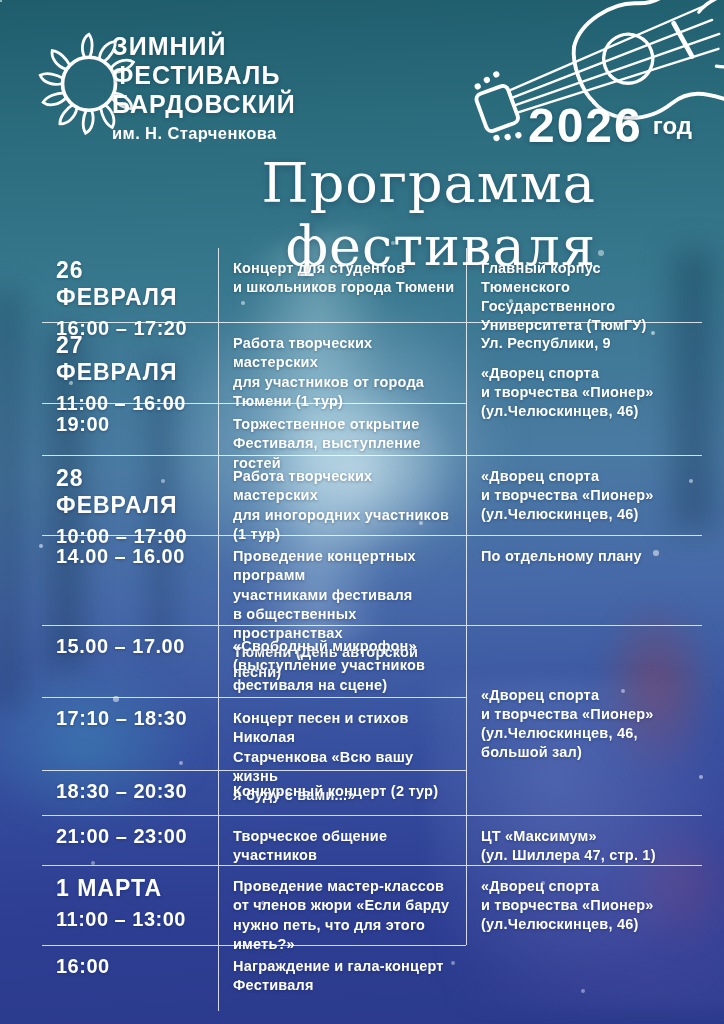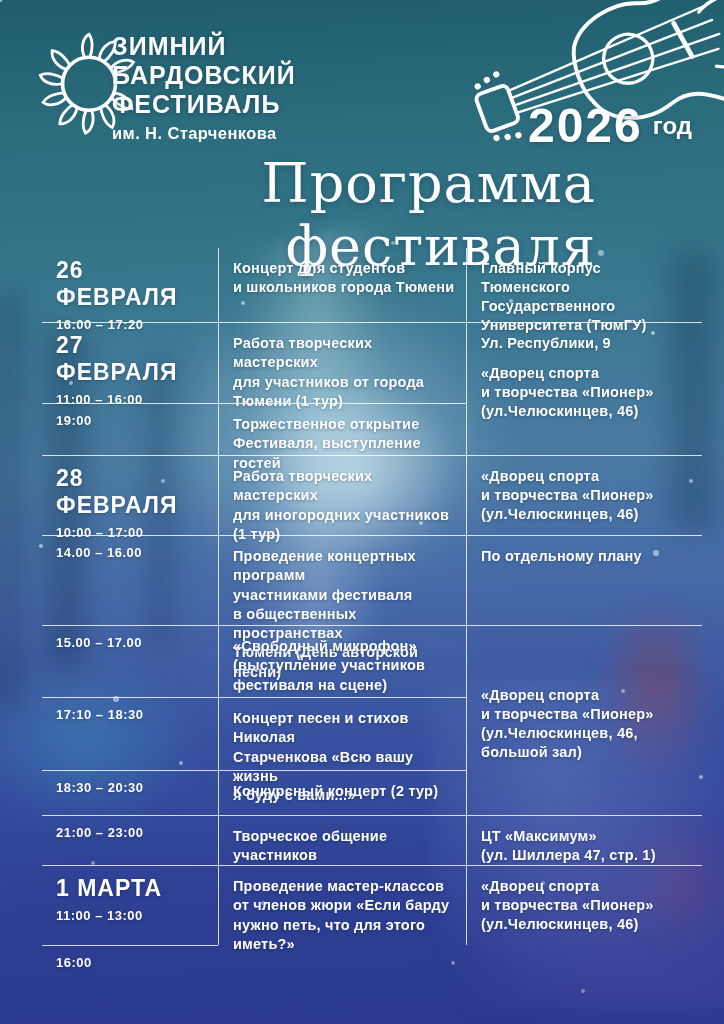--- a/index.html
+++ b/index.html
@@ -53,21 +53,21 @@
   
   .grid{position:absolute;left:42px;top:248px;width:660px;display:grid;
         grid-template-columns:176px 248px 236px;
         grid-template-rows:74px 81px 52px 80px 90px 72px 73px 45px 50px 80px 66px;}
   .cell{border-top:1px solid rgba(255,255,255,.8);padding:9px 8px 4px 14px;box-sizing:border-box;
         text-shadow:0 1px 3px rgba(0,30,60,.35);}
   .coll{border-left:1px solid rgba(255,255,255,.8);}
   .ntop{border-top:none;}
   .vcenter{display:flex;align-items:center;}
   .date{font-size:23px;font-weight:bold;letter-spacing:1px;margin-bottom:6px;white-space:pre-line;}
-  .time{font-size:13px;font-weight:bold;letter-spacing:.5px;}
+  .time{font-size:20px;font-weight:bold;letter-spacing:.5px;}
   .event{font-size:14.5px;font-weight:bold;line-height:1.33;letter-spacing:.2px;white-space:pre-line;padding-top:2px;}
   .venue{font-size:14.5px;font-weight:bold;line-height:1.3;letter-spacing:.2px;white-space:pre-line;padding-top:2px;}
   .gc1{grid-column:1}.gc2{grid-column:2}.gc3{grid-column:3}
   .gr1{grid-row:1}.gr2{grid-row:2}.gr3{grid-row:3}.gr4{grid-row:4}.gr5{grid-row:5}.gr6{grid-row:6}
   .gr7{grid-row:7}.gr8{grid-row:8}.gr9{grid-row:9}.gr10{grid-row:10}.gr11{grid-row:11}
   .sp2{grid-row:2 / span 2}.sp3{grid-row:6 / span 3}
 </style>
 </head>
 <body>
 
@@ -99,22 +99,22 @@
         <path d="M55 32 C50 22 53 10 60 6 C65 13 64 24 61 32" transform="rotate(216 60 62)"></path>
         <path d="M55 32 C50 22 53 10 60 6 C65 13 64 24 61 32" transform="rotate(248 60 62)"></path>
         <path d="M55 32 C50 22 53 10 60 6 C65 13 64 24 61 32" transform="rotate(280 60 62)"></path>
         <path d="M55 32 C50 22 53 10 60 6 C65 13 64 24 61 32" transform="rotate(312 60 62)"></path>
       </g>
     </g>
   </svg>
 
   <div class="logo-text">
     <div class="logo-line">ЗИМНИЙ</div>
+    <div class="logo-line">ФЕСТИВАЛЬ</div>
     <div class="logo-line">БАРДОВСКИЙ</div>
-    <div class="logo-line">ФЕСТИВАЛЬ</div>
     <div class="logo-sub">им. Н. Старченкова</div>
   </div>
 
   <svg class="guitar" viewBox="0 0 300 156">
     <g fill="none" stroke="#ffffff" stroke-width="4" stroke-linecap="round">
       <rect x="8" y="56" width="34" height="40" rx="6"></rect>
       <g fill="#ffffff" stroke="none">
         <circle cx="14" cy="48" r="3.2"></circle>
           <circle cx="25" cy="45" r="3.2"></circle>
           <circle cx="36" cy="43" r="3.2"></circle>
@@ -266,15 +266,19 @@
     </div>
     <div class="cell gc3 gr10 coll">
       <div class="venue">«Дворец спорта
 и творчества «Пионер»
 (ул.Челюскинцев, 46)</div>
     </div>
 
     <div class="cell gc1 gr11">
       <div class="time">16:00</div>
     </div>
+    <div class="cell gc2 gr11 coll">
+      <div class="event">Награждение и гала-концерт
+Фестиваля</div>
+    </div>
 
   </div>
 </div>
 
 </body></html>

